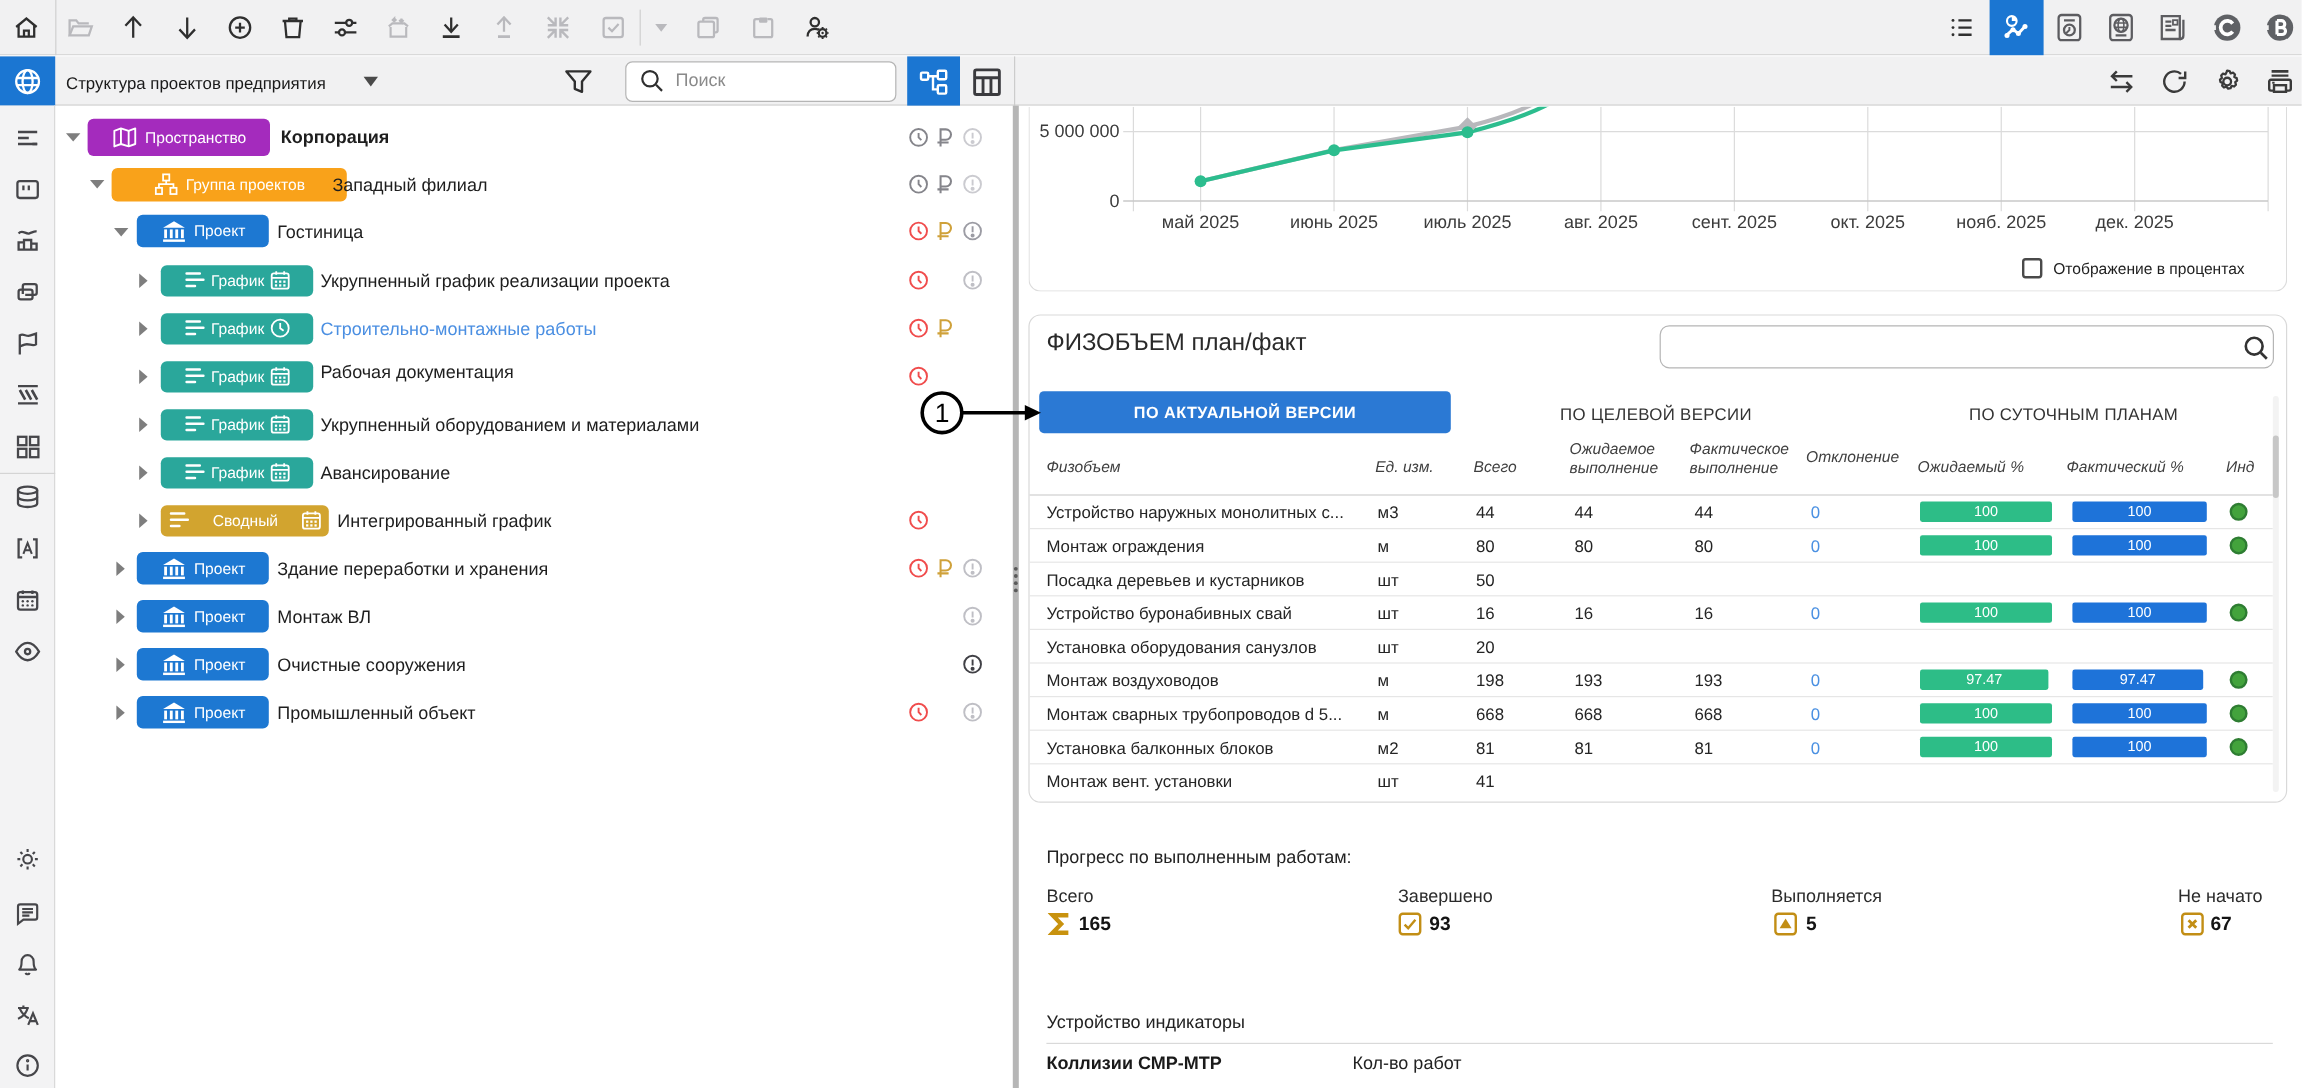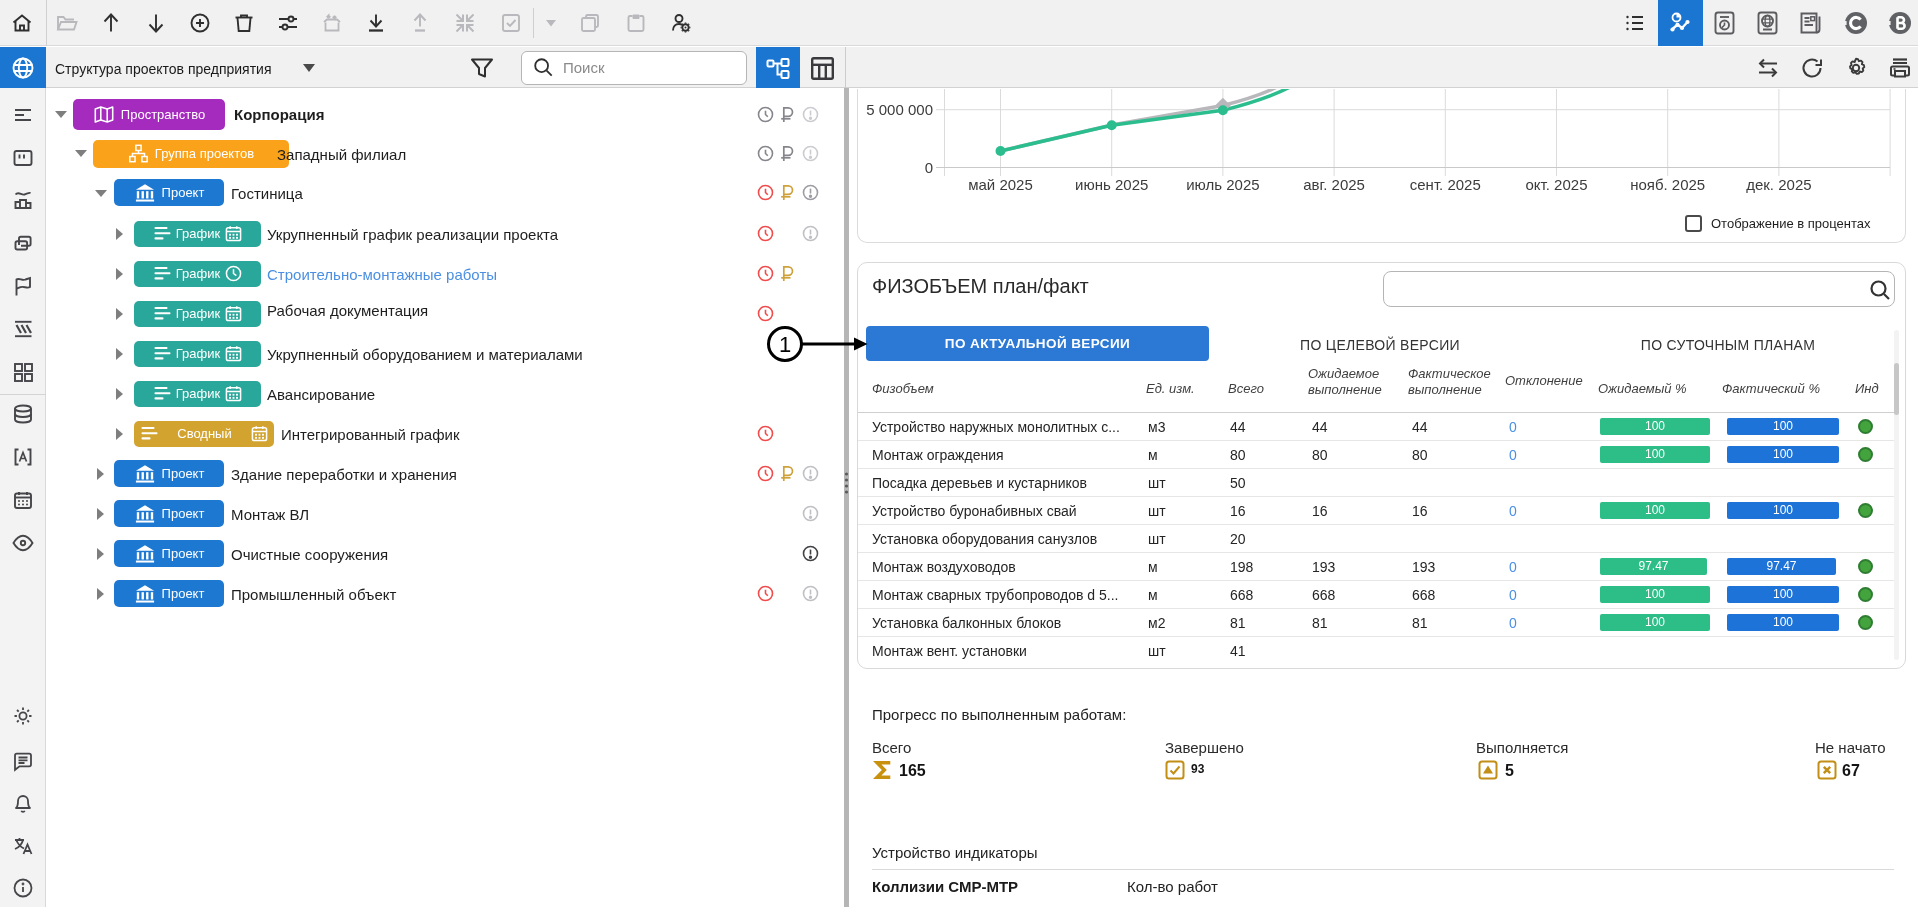--- a/index.html
+++ b/index.html
@@ -742,21 +742,21 @@
   </svg>
 <svg class="a" style="left:1478px;top:760px" width="20" height="20" viewBox="0 0 20 20" fill="none" stroke="#c28e15" stroke-width="2">
     <rect x="1.5" y="1.5" width="17" height="17" rx="2.5"></rect>
     <polygon points="10,5.5 15,13.5 5,13.5" fill="#c28e15" stroke="none"></polygon>
   </svg>
 <svg class="a" style="left:1817px;top:760px" width="20" height="20" viewBox="0 0 20 20" fill="none" stroke="#c28e15" stroke-width="2">
     <rect x="1.5" y="1.5" width="17" height="17" rx="2.5"></rect>
     <path d="M6.8 6.8 L13.2 13.2 M13.2 6.8 L6.8 13.2" stroke-width="2.4"></path>
   </svg>
 <div class="a" style="left:899px;top:762px;font-size:16px;font-weight:bold;color:#141414">165</div>
-<div class="a" style="left:1191px;top:762px;font-size:12px;font-weight:bold;color:#141414">93</div>
+<div class="a" style="left:1191px;top:762px;font-size:16px;font-weight:bold;color:#141414">93</div>
 <div class="a" style="left:1505px;top:762px;font-size:16px;font-weight:bold;color:#141414">5</div>
 <div class="a" style="left:1842px;top:762px;font-size:16px;font-weight:bold;color:#141414">67</div>
 <div class="a" style="left:872px;top:844px;font-size:15px;color:#222">Устройство индикаторы</div>
 <div class="a" style="left:872px;top:869px;width:1022px;height:1px;background:#d9d9d9"></div>
 <div class="a" style="left:872px;top:878px;font-size:15px;font-weight:bold;color:#1a1a1a">Коллизии СМР-МТР</div>
 <div class="a" style="left:1127px;top:878px;font-size:15px;color:#222">Кол-во работ</div>
 
 <svg class="a" style="left:755px;top:315px;z-index:50" width="130" height="60">
 <circle cx="30" cy="29" r="16.5" fill="#fff" stroke="#000" stroke-width="3"></circle>
 <text x="30" y="36.5" font-size="22" text-anchor="middle" fill="#000" font-family="Liberation Sans">1</text>

